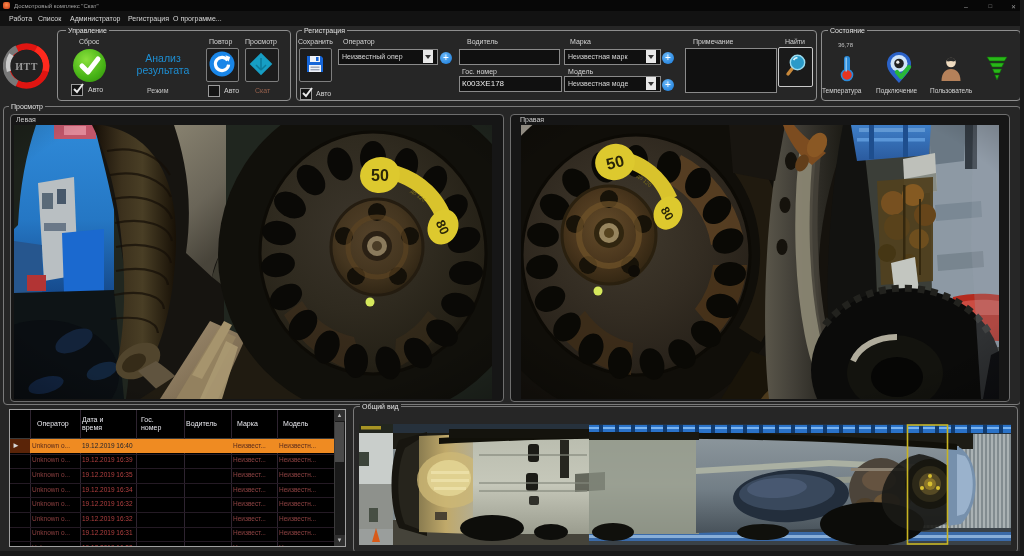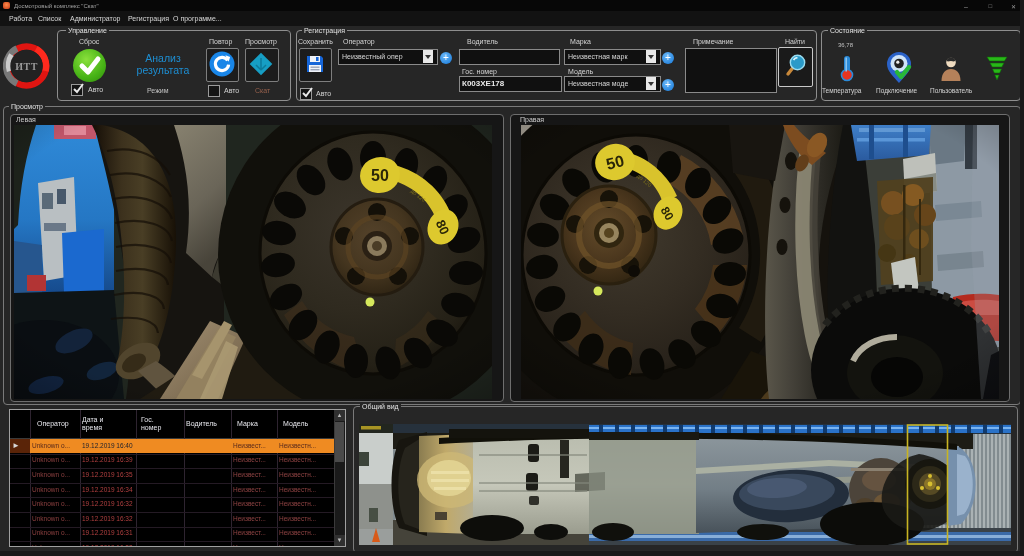--- a/index.html
+++ b/index.html
@@ -95,21 +95,21 @@
 <div class="abs" style="left:423px;top:50px;width:10px;height:13px;background:#e8e8e8;"></div>
 <svg class="abs" style="left:423px;top:53px;" width="10" height="8" viewBox="0 0 10 8">
     <path d="M2 2 l3 4 l3 -4" fill="#333"></path>
   </svg>
 <div class="abs" style="left:440px;top:52px;width:12px;height:12px;border-radius:50%;background:radial-gradient(circle at 38% 32%,#6ab8f8,#1477d8);"></div>
 <div class="abs" style="left:440px;top:51px;width:12px;height:12px;color:#fff;font-size:10px;line-height:13px;text-align:center;">+</div>
 
 <div class="lab" style="left:467px;top:38px;">Водитель</div>
 <div class="fld" style="left:459px;top:49px;width:99px;height:14px;"></div>
 <div class="lab" style="left:462px;top:68px;">Гос. номер</div>
-<div class="fld" style="left:459px;top:76px;width:99px;height:14px;line-height:14px;padding-left:2px;color:#e8e8e8;font-size:8px;font-weight:bold;">К003ХЕ178</div>
+<div class="fld" style="left:459px;top:76px;width:99px;height:14px;line-height:14px;padding-left:2px;color:#e8e8e8;font-size:8px;">К003ХЕ178</div>
 
 <div class="lab" style="left:570px;top:38px;">Марка</div>
 <div class="fld" style="left:564px;top:49px;width:92px;height:14px;line-height:14px;padding-left:3px;">Неизвестная марк</div>
 <div class="abs" style="left:646px;top:50px;width:10px;height:13px;background:#e8e8e8;"></div>
 <svg class="abs" style="left:646px;top:53px;" width="10" height="8" viewBox="0 0 10 8">
     <path d="M2 2 l3 4 l3 -4" fill="#333"></path>
   </svg>
 <div class="abs" style="left:662px;top:52px;width:12px;height:12px;border-radius:50%;background:radial-gradient(circle at 38% 32%,#6ab8f8,#1477d8);"></div>
 <div class="abs" style="left:662px;top:51px;width:12px;height:12px;color:#fff;font-size:10px;line-height:13px;text-align:center;">+</div>
 <div class="lab" style="left:568px;top:68px;">Модель</div>

